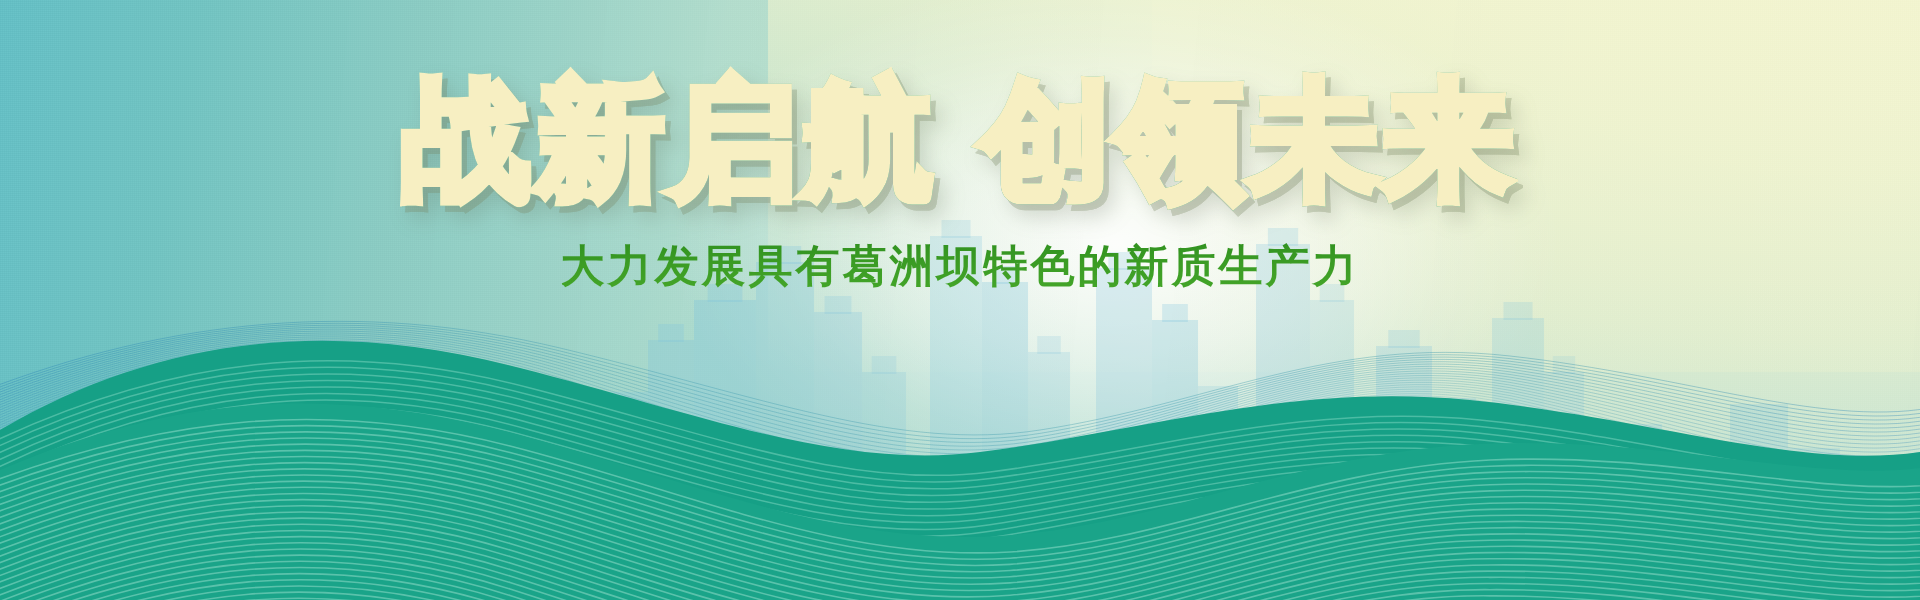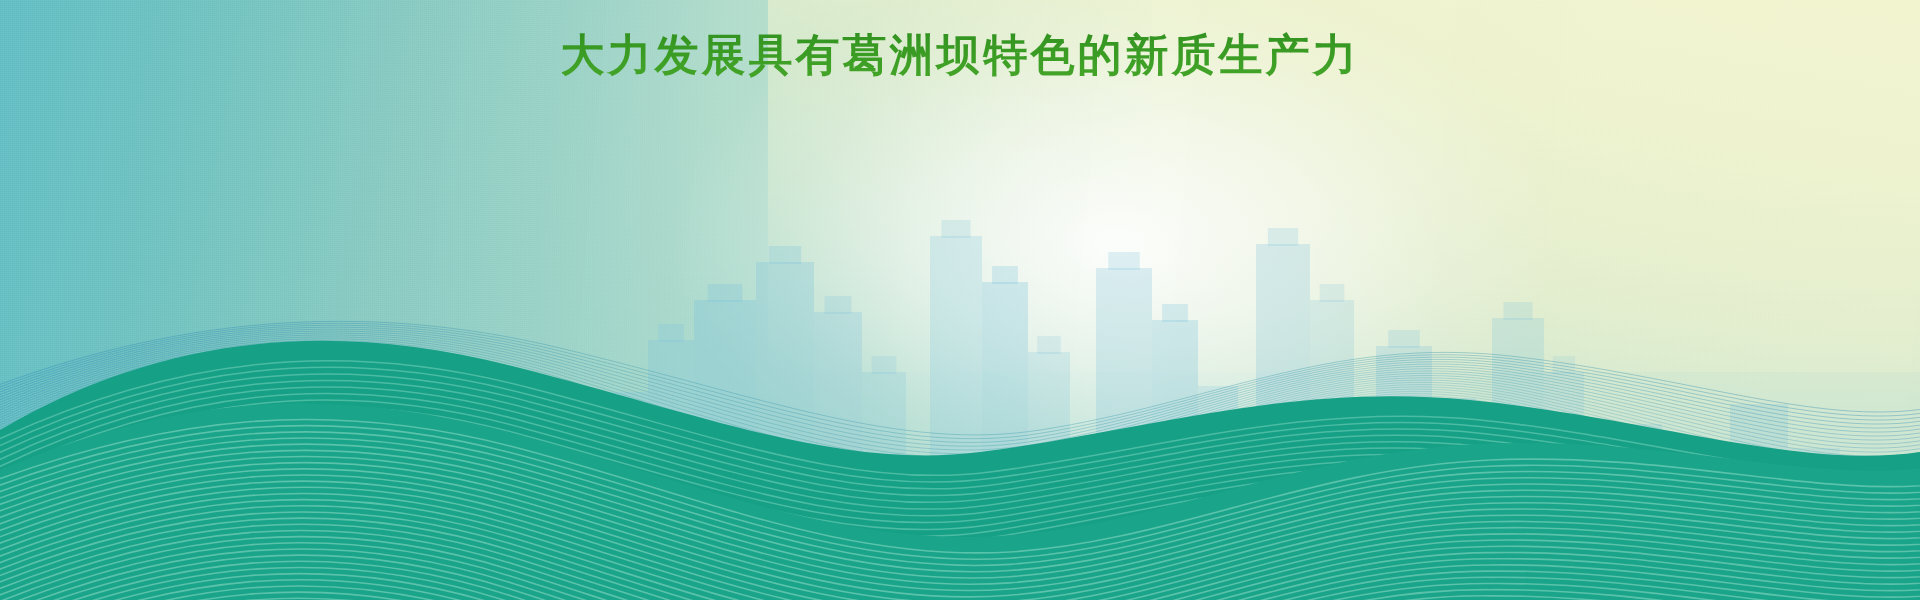--- a/index.html
+++ b/index.html
@@ -589,17 +589,18 @@
              C1670,686 1820,732 1940,718"></path>
           <path d="M-20,726.5 C170,640.0699999999999 330,621.26 510,686.5
              C690,751.74 840,807.31 1010,780.475
              C1170,758.45 1310,679.64 1490,688.475
              C1670,692.5 1820,738.5 1940,724.5"></path>
         </g>
     </g>
   </svg>
 
   <div class="text-wrap">
+    <div class="headline"><span>战新启航</span><span class="gap"></span><span>创领未来</span></div>
 
     <div class="subline">大力发展具有葛洲坝特色的新质生产力</div>
   </div>
 
 </div>
 
 </body></html>

